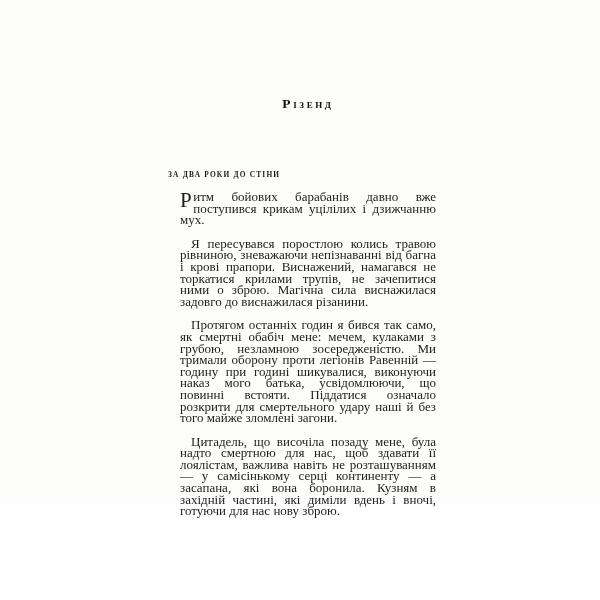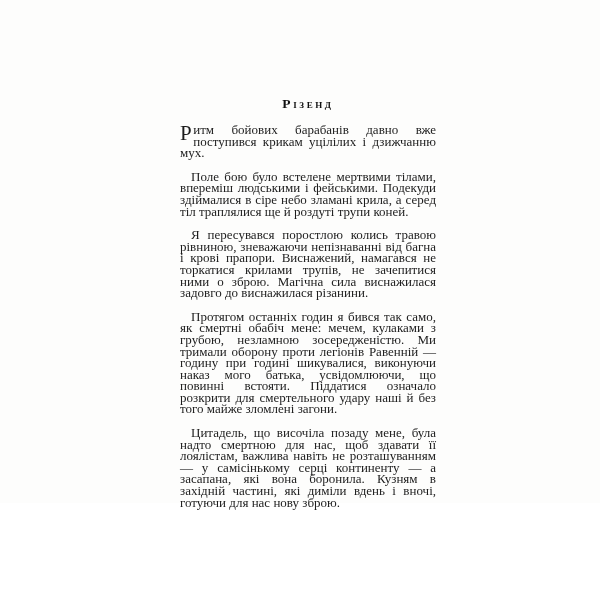--- a/index.html
+++ b/index.html
@@ -67,19 +67,19 @@
     padding-top: 1px;
     font-weight: 500;
   }
 </style>
 </head>
 <body>
 
 <div class="page">
   <div class="content">
     <h1 class="chapter-title">Різенд</h1>
+    <div class="section-label">ЗА ДВА РОКИ ДО СТІНИ</div>
     <p class="body first">Ритм бойових барабанів давно вже поступився крикам уцілілих і дзижчанню мух.</p>
-    <p class="body">Поле бою було встелене мертвими тілами, впереміш людськими і фейськими. Подекуди здіймалися в сіре небо зламані крила, а серед тіл траплялися ще й роздуті трупи коней.</p>
     <p class="body">Я пересувався поростлою колись травою рівниною, зневажаючи непізнаванні від багна і крові прапори. Виснажений, намагався не торкатися крилами трупів, не зачепитися ними о зброю. Магічна сила виснажилася задовго до виснажилася різанини.</p>
     <p class="body">Протягом останніх годин я бився так само, як смертні обабіч мене: мечем, кулаками з грубою, незламною зосередженістю. Ми тримали оборону проти легіонів Равенній — годину при годині шикувалися, виконуючи наказ мого батька, усвідомлюючи, що повинні встояти. Піддатися означало розкрити для смертельного удару наші й без того майже зломлені загони.</p>
     <p class="body">Цитадель, що височіла позаду мене, була надто смертною для нас, щоб здавати її лоялістам, важлива навіть не розташуванням — у самісінькому серці континенту — а засапана, які вона боронила. Кузням в західній частині, які диміли вдень і вночі, готуючи для нас нову зброю.</p>
   </div>
 </div>
 
 </body></html>

